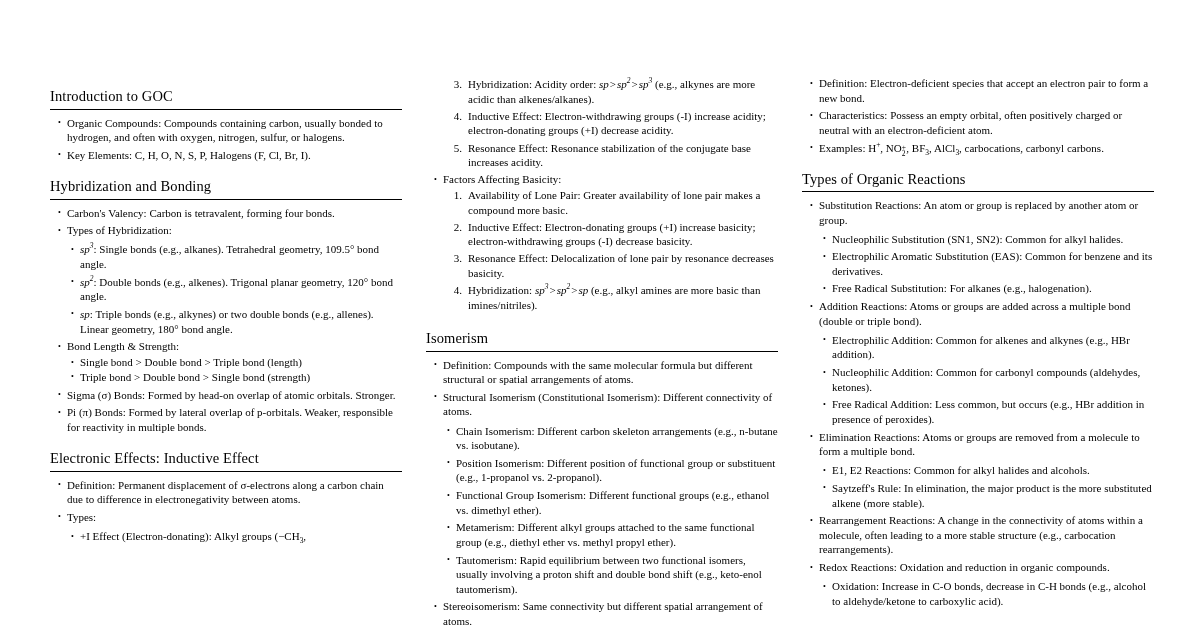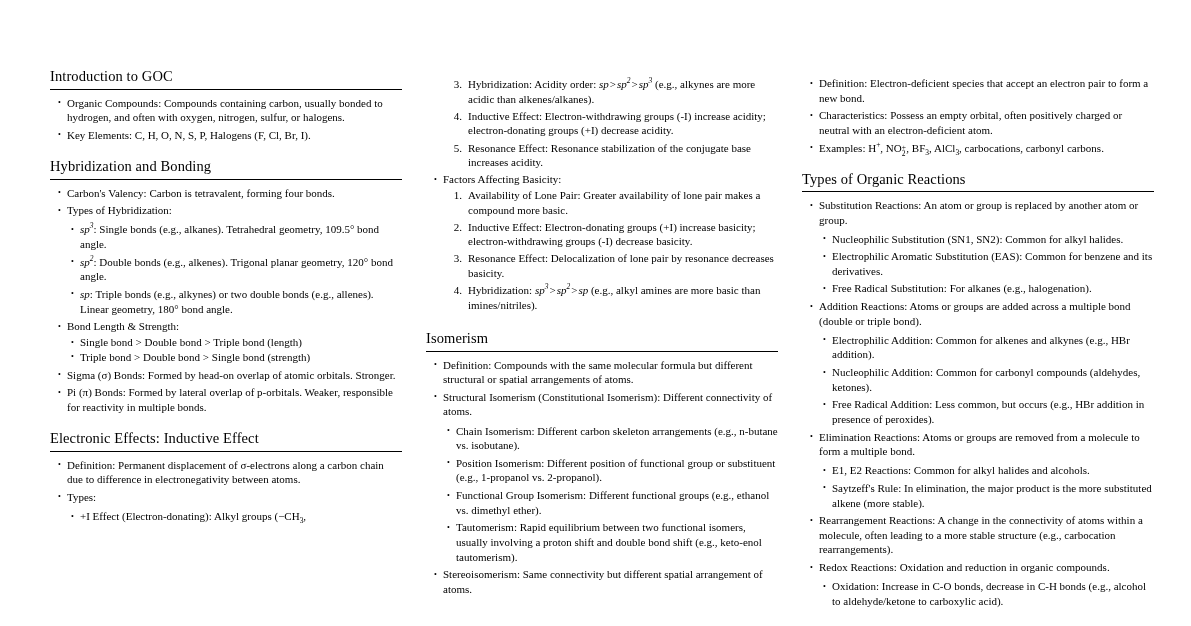--- a/index.html
+++ b/index.html
@@ -31,21 +31,21 @@
     flex-direction: row;
     gap: 24px;
     padding: 0 50px;
   }
   .col {
     width: 352px;
     flex: 0 0 352px;
     overflow: hidden;
     position: relative;
   }
-  .col-1 { padding-top: 68px; }
+  .col-1 { padding-top: 88px; }
   .col-2 { padding-top: 76px; }
   .col-3 { padding-top: 76px; }
 
   h2.section {
     font-family: "Liberation Serif", "DejaVu Serif", serif;
     font-size: 14.5px;
     font-weight: normal;
     line-height: 1.15;
     margin: 0 0 4px 0;
     padding: 0;
@@ -204,20 +204,21 @@
 
       <h2 class="section">Isomerism</h2>
       <div class="rule"></div>
       <ul class="lvl1">
         <li class="b">Definition: Compounds with the same molecular formula but different structural or spatial arrangements of atoms.</li>
         <li class="b sp">Structural Isomerism (Constitutional Isomerism): Different connectivity of atoms.</li>
         <ul class="lvl2">
           <li class="b sp">Chain Isomerism: Different carbon skeleton arrangements (e.g., n-butane vs. isobutane).</li>
           <li class="b sp">Position Isomerism: Different position of functional group or substituent (e.g., 1-propanol vs. 2-propanol).</li>
           <li class="b sp">Functional Group Isomerism: Different functional groups (e.g., ethanol vs. dimethyl ether).</li>
+          <li class="b sp">Metamerism: Different alkyl groups attached to the same functional group (e.g., diethyl ether vs. methyl propyl ether).</li>
           <li class="b sp">Tautomerism: Rapid equilibrium between two functional isomers, usually involving a proton shift and double bond shift (e.g., keto-enol tautomerism).</li>
         </ul>
         <li class="b sp">Stereoisomerism: Same connectivity but different spatial arrangement of atoms.</li>
 
       </ul>
 
     </div>
 
     <div class="col col-3">
 

